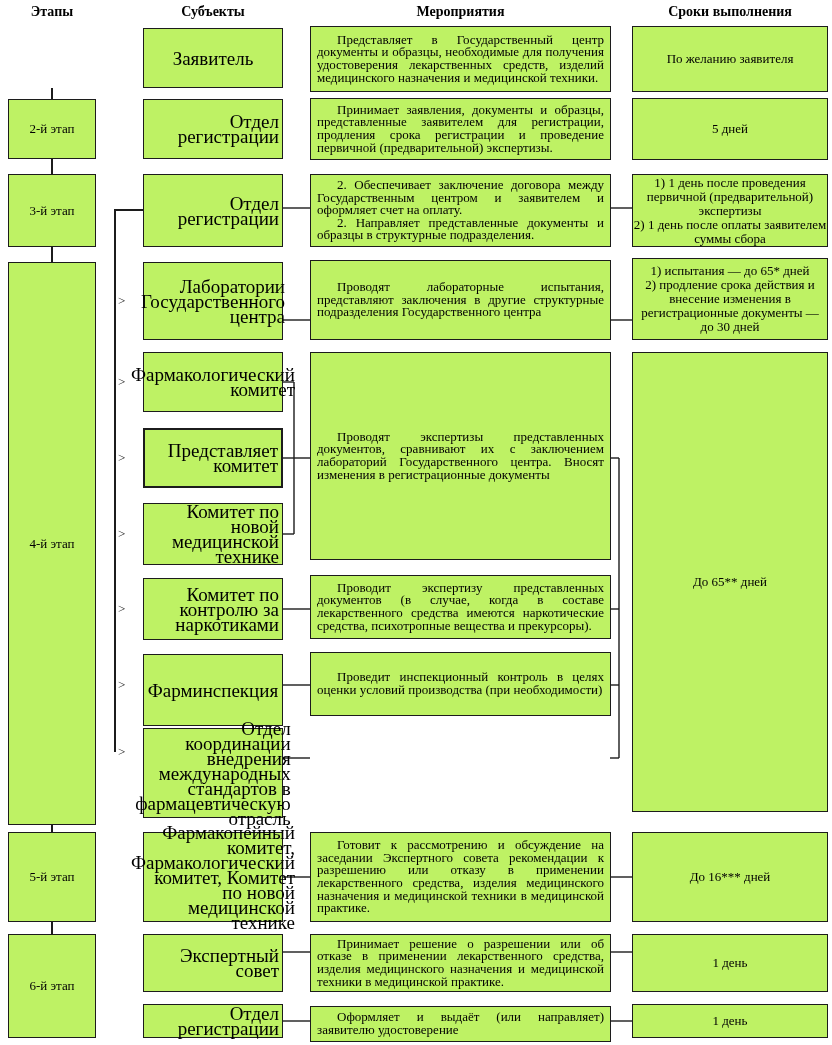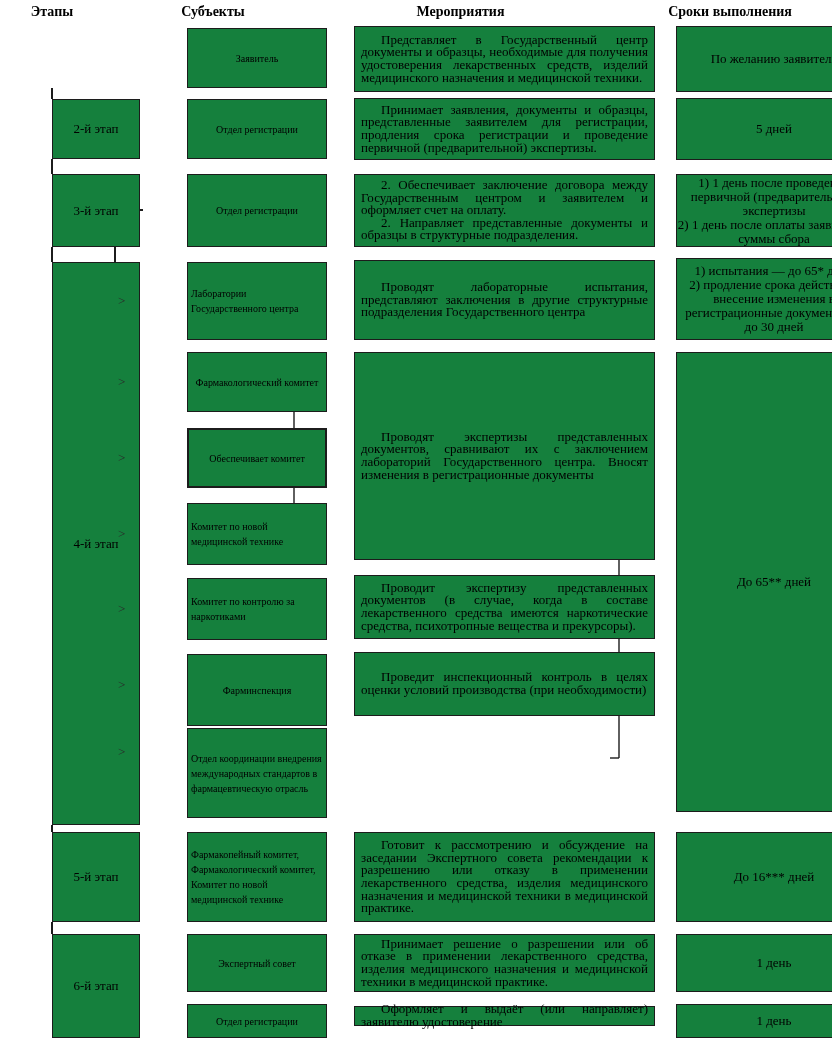--- a/index.html
+++ b/index.html
@@ -3,25 +3,25 @@
 <meta charset="utf-8">
 <style>
   html,body{margin:0;padding:0;background:#fff;}
   .page{
     position:relative;width:832px;height:1045px;background:#fff;
     font-family:"Liberation Serif","DejaVu Serif",serif;color:#000;overflow:hidden;
   }
   .connectors{position:absolute;left:0;top:0;width:832px;height:1045px;}
   .hdr{position:absolute;top:4px;font-weight:bold;font-size:14px;text-align:center;line-height:16px;}
   .box{
-    position:absolute;border:1px solid #1c1c1c;background:#15803d;box-sizing:border-box;
-    display:flex;flex-direction:column;align-items:center;justify-content:center;margin-left:44px;
+    position:absolute;border:1px solid #1c1c1c;background:#bef264;box-sizing:border-box;
+    display:flex;flex-direction:column;align-items:center;justify-content:center;
   }
   .stage{font-size:13px;text-align:center;}
-  .subject{font-size:10px;line-height:15px;text-align:left;padding:14px 3px;}
+  .subject{font-size:19px;line-height:15px;text-align:right;padding:14px 3px;}
   .thickb{border-width:2px;}
   .activity{font-size:13px;line-height:12.6px;padding:1px 6px;align-items:stretch;}
   .activity p{margin:0;text-align:justify;text-indent:20px;}
   .deadline{font-size:13px;line-height:14px;text-align:center;padding:1px 0;}
   .deadline .dl{width:100%;text-align:center;}
   .arr{
     position:absolute;font-size:13px;line-height:16px;color:#2a2a2a;
     font-family:"Liberation Serif","DejaVu Serif",serif;
   }
 </style>
@@ -79,21 +79,21 @@
   <div class="box stage" style="left:8px;top:174px;width:88px;height:73px">3-й этап</div>
   <div class="box stage" style="left:8px;top:262px;width:88px;height:563px">4-й этап</div>
   <div class="box stage" style="left:8px;top:832px;width:88px;height:90px">5-й этап</div>
   <div class="box stage" style="left:8px;top:934px;width:88px;height:104px">6-й этап</div>
 
   <div class="box subject" style="left:143px;top:28px;width:140px;height:60px">Заявитель</div>
   <div class="box subject" style="left:143px;top:99px;width:140px;height:60px">Отдел регистрации</div>
   <div class="box subject" style="left:143px;top:174px;width:140px;height:73px">Отдел регистрации</div>
   <div class="box subject" style="left:143px;top:262px;width:140px;height:78px">Лаборатории Государственного центра</div>
   <div class="box subject" style="left:143px;top:352px;width:140px;height:60px">Фармакологический комитет</div>
-  <div class="box subject thickb" style="left:143px;top:428px;width:140px;height:60px">Обеспечивает комитет</div>
+  <div class="box subject thickb" style="left:143px;top:428px;width:140px;height:60px">Представляет комитет</div>
   <div class="box subject" style="left:143px;top:503px;width:140px;height:62px">Комитет по новой медицинской технике</div>
   <div class="box subject" style="left:143px;top:578px;width:140px;height:62px">Комитет по контролю за наркотиками</div>
   <div class="box subject" style="left:143px;top:654px;width:140px;height:72px">Фарминспекция</div>
   <div class="box subject" style="left:143px;top:728px;width:140px;height:90px">Отдел координации внедрения международных стандартов в фармацевтическую отрасль</div>
   <div class="box subject" style="left:143px;top:832px;width:140px;height:90px">Фармакопейный комитет, Фармакологический комитет, Комитет по новой медицинской технике</div>
   <div class="box subject" style="left:143px;top:934px;width:140px;height:58px">Экспертный совет</div>
   <div class="box subject" style="left:143px;top:1004px;width:140px;height:34px">Отдел регистрации</div>
 
   <span class="arr" style="left:118px;top:293px">&gt;</span>
   <span class="arr" style="left:118px;top:374px">&gt;</span>
@@ -124,21 +124,21 @@
   </div>
   <div class="box activity" style="left:310px;top:652px;width:301px;height:64px">
     <p>Проведит инспекционный контроль в целях оценки условий производства (при необходимости)</p>
   </div>
   <div class="box activity" style="left:310px;top:832px;width:301px;height:90px">
     <p>Готовит к рассмотрению и обсуждение на заседании Экспертного совета рекомендации к разрешению или отказу в применении лекарственного средства, изделия медицинского назначения и медицинской техники в медицинской практике.</p>
   </div>
   <div class="box activity" style="left:310px;top:934px;width:301px;height:58px">
     <p>Принимает решение о разрешении или об отказе в применении лекарственного средства, изделия медицинского назначения и медицинской техники в медицинской практике.</p>
   </div>
-  <div class="box activity" style="left:310px;top:1006px;width:301px;height:20px">
+  <div class="box activity" style="left:310px;top:1006px;width:301px;height:36px">
     <p>Оформляет и выдаёт (или направляет) заявителю удостоверение</p>
   </div>
 
   <div class="box deadline" style="left:632px;top:26px;width:196px;height:66px">По желанию заявителя</div>
   <div class="box deadline" style="left:632px;top:98px;width:196px;height:62px">5 дней</div>
   <div class="box deadline" style="left:632px;top:174px;width:196px;height:73px">
     <div class="dl">1) 1 день после проведения первичной (предварительной) экспертизы</div>
     <div class="dl">2) 1 день после оплаты заявителем суммы сбора</div>
   </div>
   <div class="box deadline" style="left:632px;top:258px;width:196px;height:82px">

